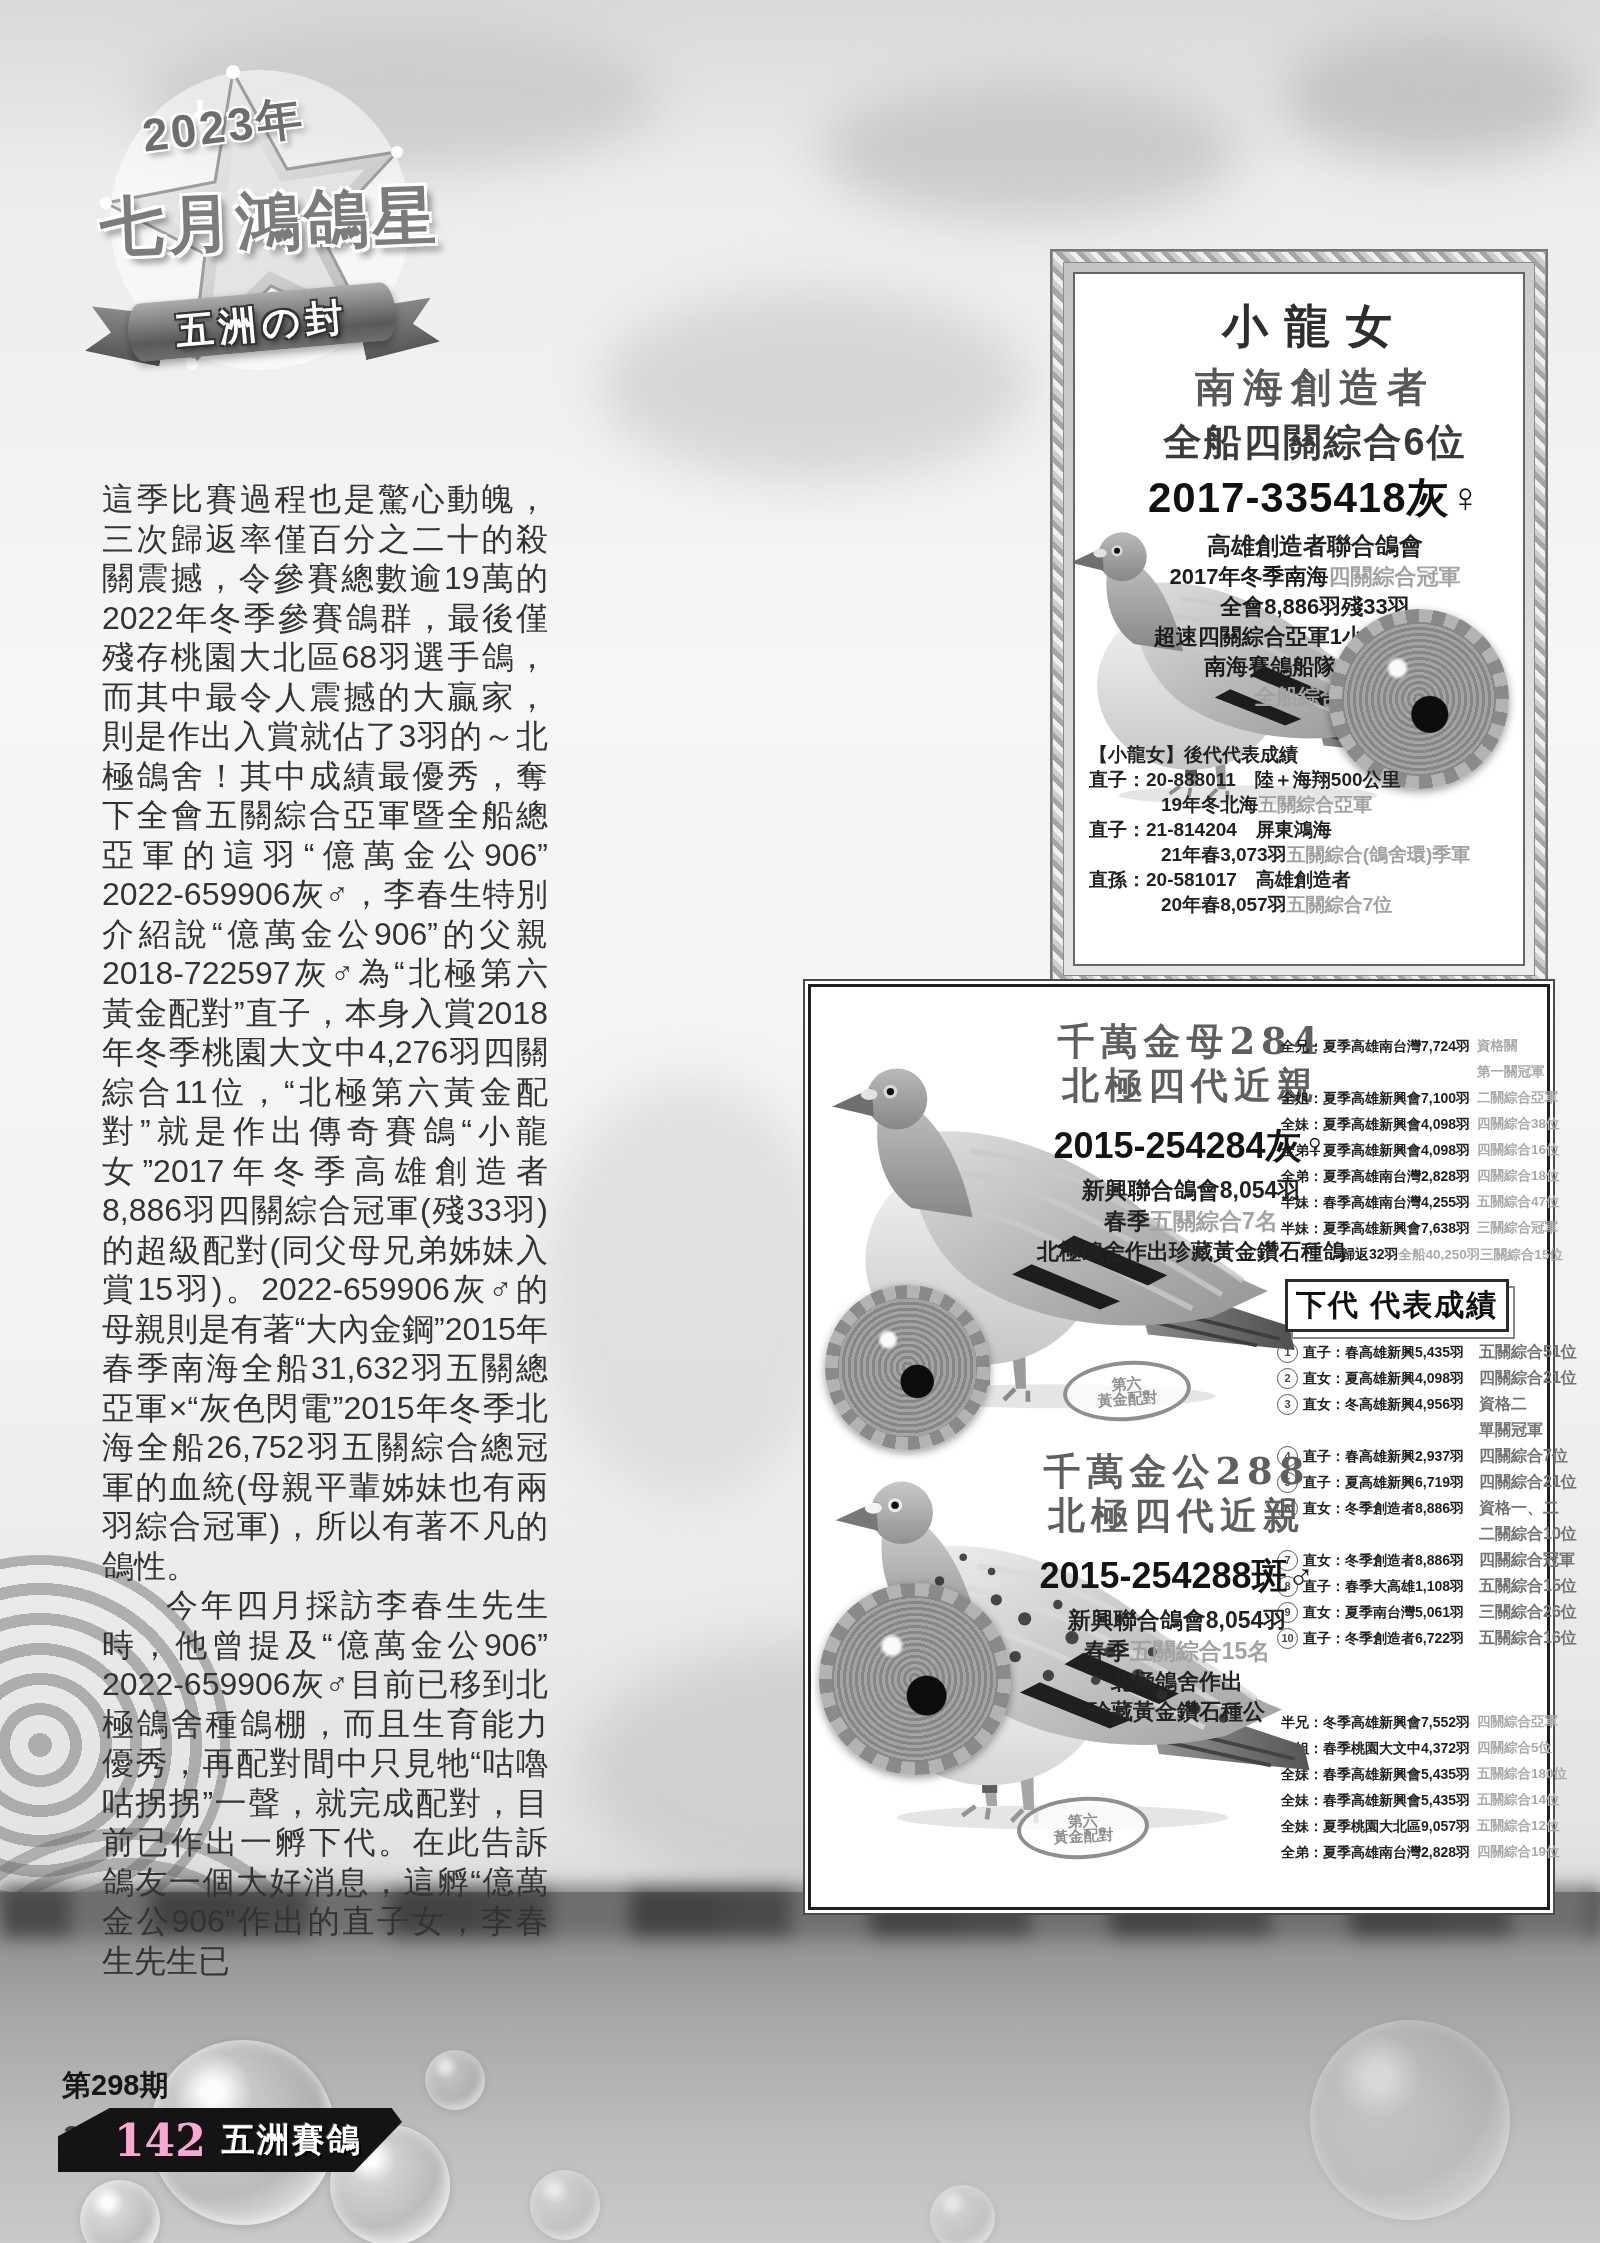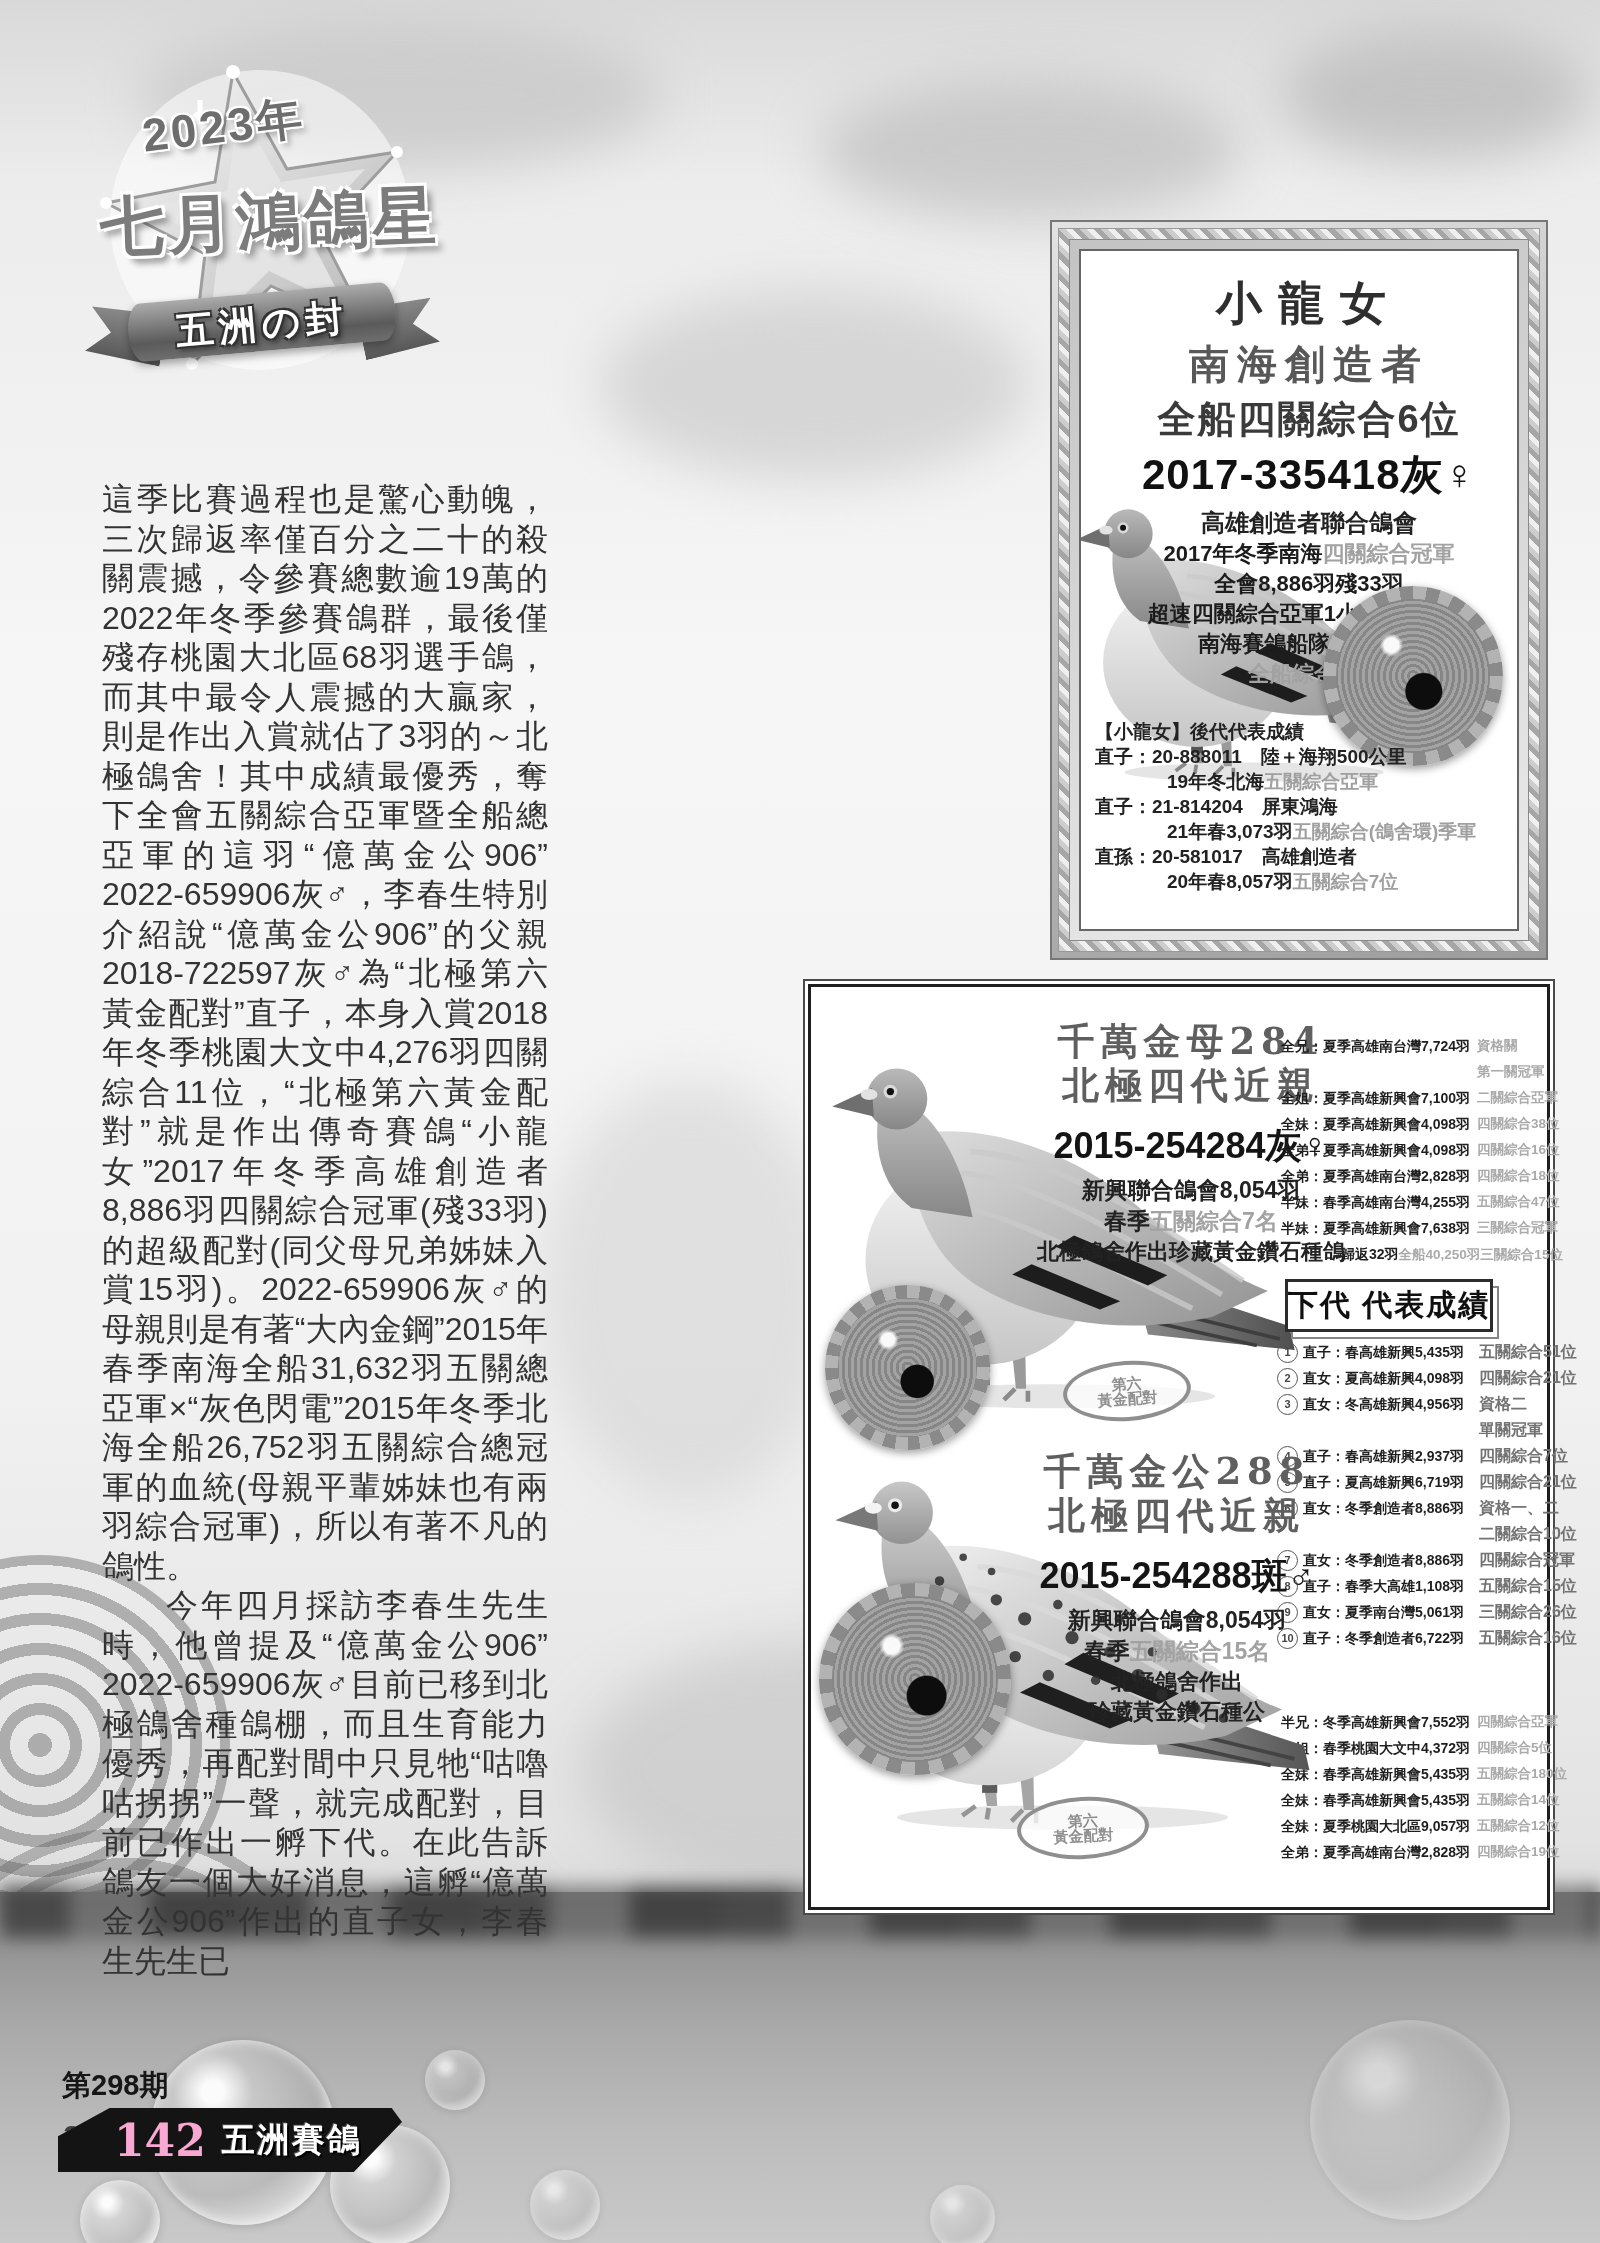--- a/index.html
+++ b/index.html
@@ -36,22 +36,22 @@
   #ribbon-text{position:absolute;left:40px;top:24px;width:268px;text-align:center;transform:rotate(-5deg);
                font-family:"DejaVu Serif",serif;font-size:38px;font-weight:900;color:#fff;letter-spacing:5px;
                text-shadow:2px 2px 0 #333,-2px -2px 0 #333,2px -2px 0 #333,-2px 2px 0 #333,3px 4px 5px rgba(0,0,0,.5);}
   
   #article{left:102px;top:480px;width:446px;font-size:32px;line-height:39.5px;color:#333;
            text-align:justify;font-weight:500;}
   #article p{margin:0;}
   #article p.p2{text-indent:2em;}
   
   #cert{left:1050px;top:220px;width:498px;height:740px;}
-  .f1{width:100%;height:100%;box-sizing:border-box;border:2px solid #777;padding:6px;
-      background:linear-gradient(160deg,#e2e2e2,#9c9c9c);}
+  .f1{width:100%;height:100%;box-sizing:border-box;border:2px solid #777;
+      background:linear-gradient(160deg,#e2e2e2,#9c9c9c);margin-top:29px;}
   .f2{width:100%;height:100%;box-sizing:border-box;border:1px solid #999;padding:10px;
       background:repeating-linear-gradient(45deg,#cdcdcd 0 5px,#efefef 5px 10px,#a6a6a6 10px 15px);}
   .f3{width:100%;height:100%;box-sizing:border-box;border:1px solid #8a8a8a;padding:9px;
       background:linear-gradient(340deg,#ececec,#c3c3c3);}
   .f4{position:relative;width:100%;height:100%;box-sizing:border-box;border:2px solid #666;background:#fff;overflow:hidden;}
   #cert-title{position:absolute;right:8px;top:22px;width:400px;text-align:center;}
   #cert-name{font-family:"DejaVu Serif",serif;font-size:46px;font-weight:900;color:#2e2e2e;letter-spacing:16px;}
   #cert-sub1{font-family:"DejaVu Serif",serif;font-size:40px;font-weight:900;color:#585858;letter-spacing:8px;margin-top:2px;}
   #cert-sub2{font-size:38px;font-weight:900;color:#3a3a3a;letter-spacing:2px;margin-top:2px;}
   #cert-ring{font-size:42px;font-weight:900;color:#111;letter-spacing:1px;margin-top:2px;}
@@ -96,21 +96,21 @@
   .stat-list{position:absolute;width:266px;}
   #siblings1{left:470px;top:46px;}
   #siblings2{left:470px;top:722px;}
   .stat-row{display:flex;font-size:14px;line-height:26px;white-space:nowrap;}
   .stat-row .b{font-weight:900;color:#1f1f1f;width:196px;flex:none;}
   .stat-row .l{font-weight:900;color:#aaa;font-size:13.5px;}
   .stat-row.sum{display:block;margin-left:60px;}
   .stat-row.sum .b{width:auto;display:inline;}
   .stat-row.sum .l{display:inline;}
   #desc-header{position:absolute;left:474px;top:292px;background:#fff;border:3px solid #2c2c2c;
-               padding:3px 0;font-size:30px;font-weight:900;color:#101010;letter-spacing:2px;
+               padding:3px 8px;font-size:30px;font-weight:900;color:#101010;letter-spacing:2px;
                box-shadow:6px 7px 0 -2px #fff,6px 7px 0 0 #858585;}
   #descendants{left:466px;top:352px;width:270px;}
   .d-row{display:flex;font-size:14px;line-height:26px;white-space:nowrap;align-items:center;}
   .d-row .num{width:19px;height:19px;flex:none;border:1.5px solid #555;border-radius:50%;
               font-size:11px;line-height:18px;text-align:center;color:#444;font-weight:900;margin-right:5px;}
   .d-row .num:empty{visibility:hidden;}
   .d-row .b{font-weight:900;color:#1f1f1f;width:176px;flex:none;}
   .d-row .l{font-weight:900;color:#737373;font-size:16px;}
   
   #footer-issue{left:62px;top:2066px;display:flex;gap:14px;align-items:baseline;flex-direction:column;}

